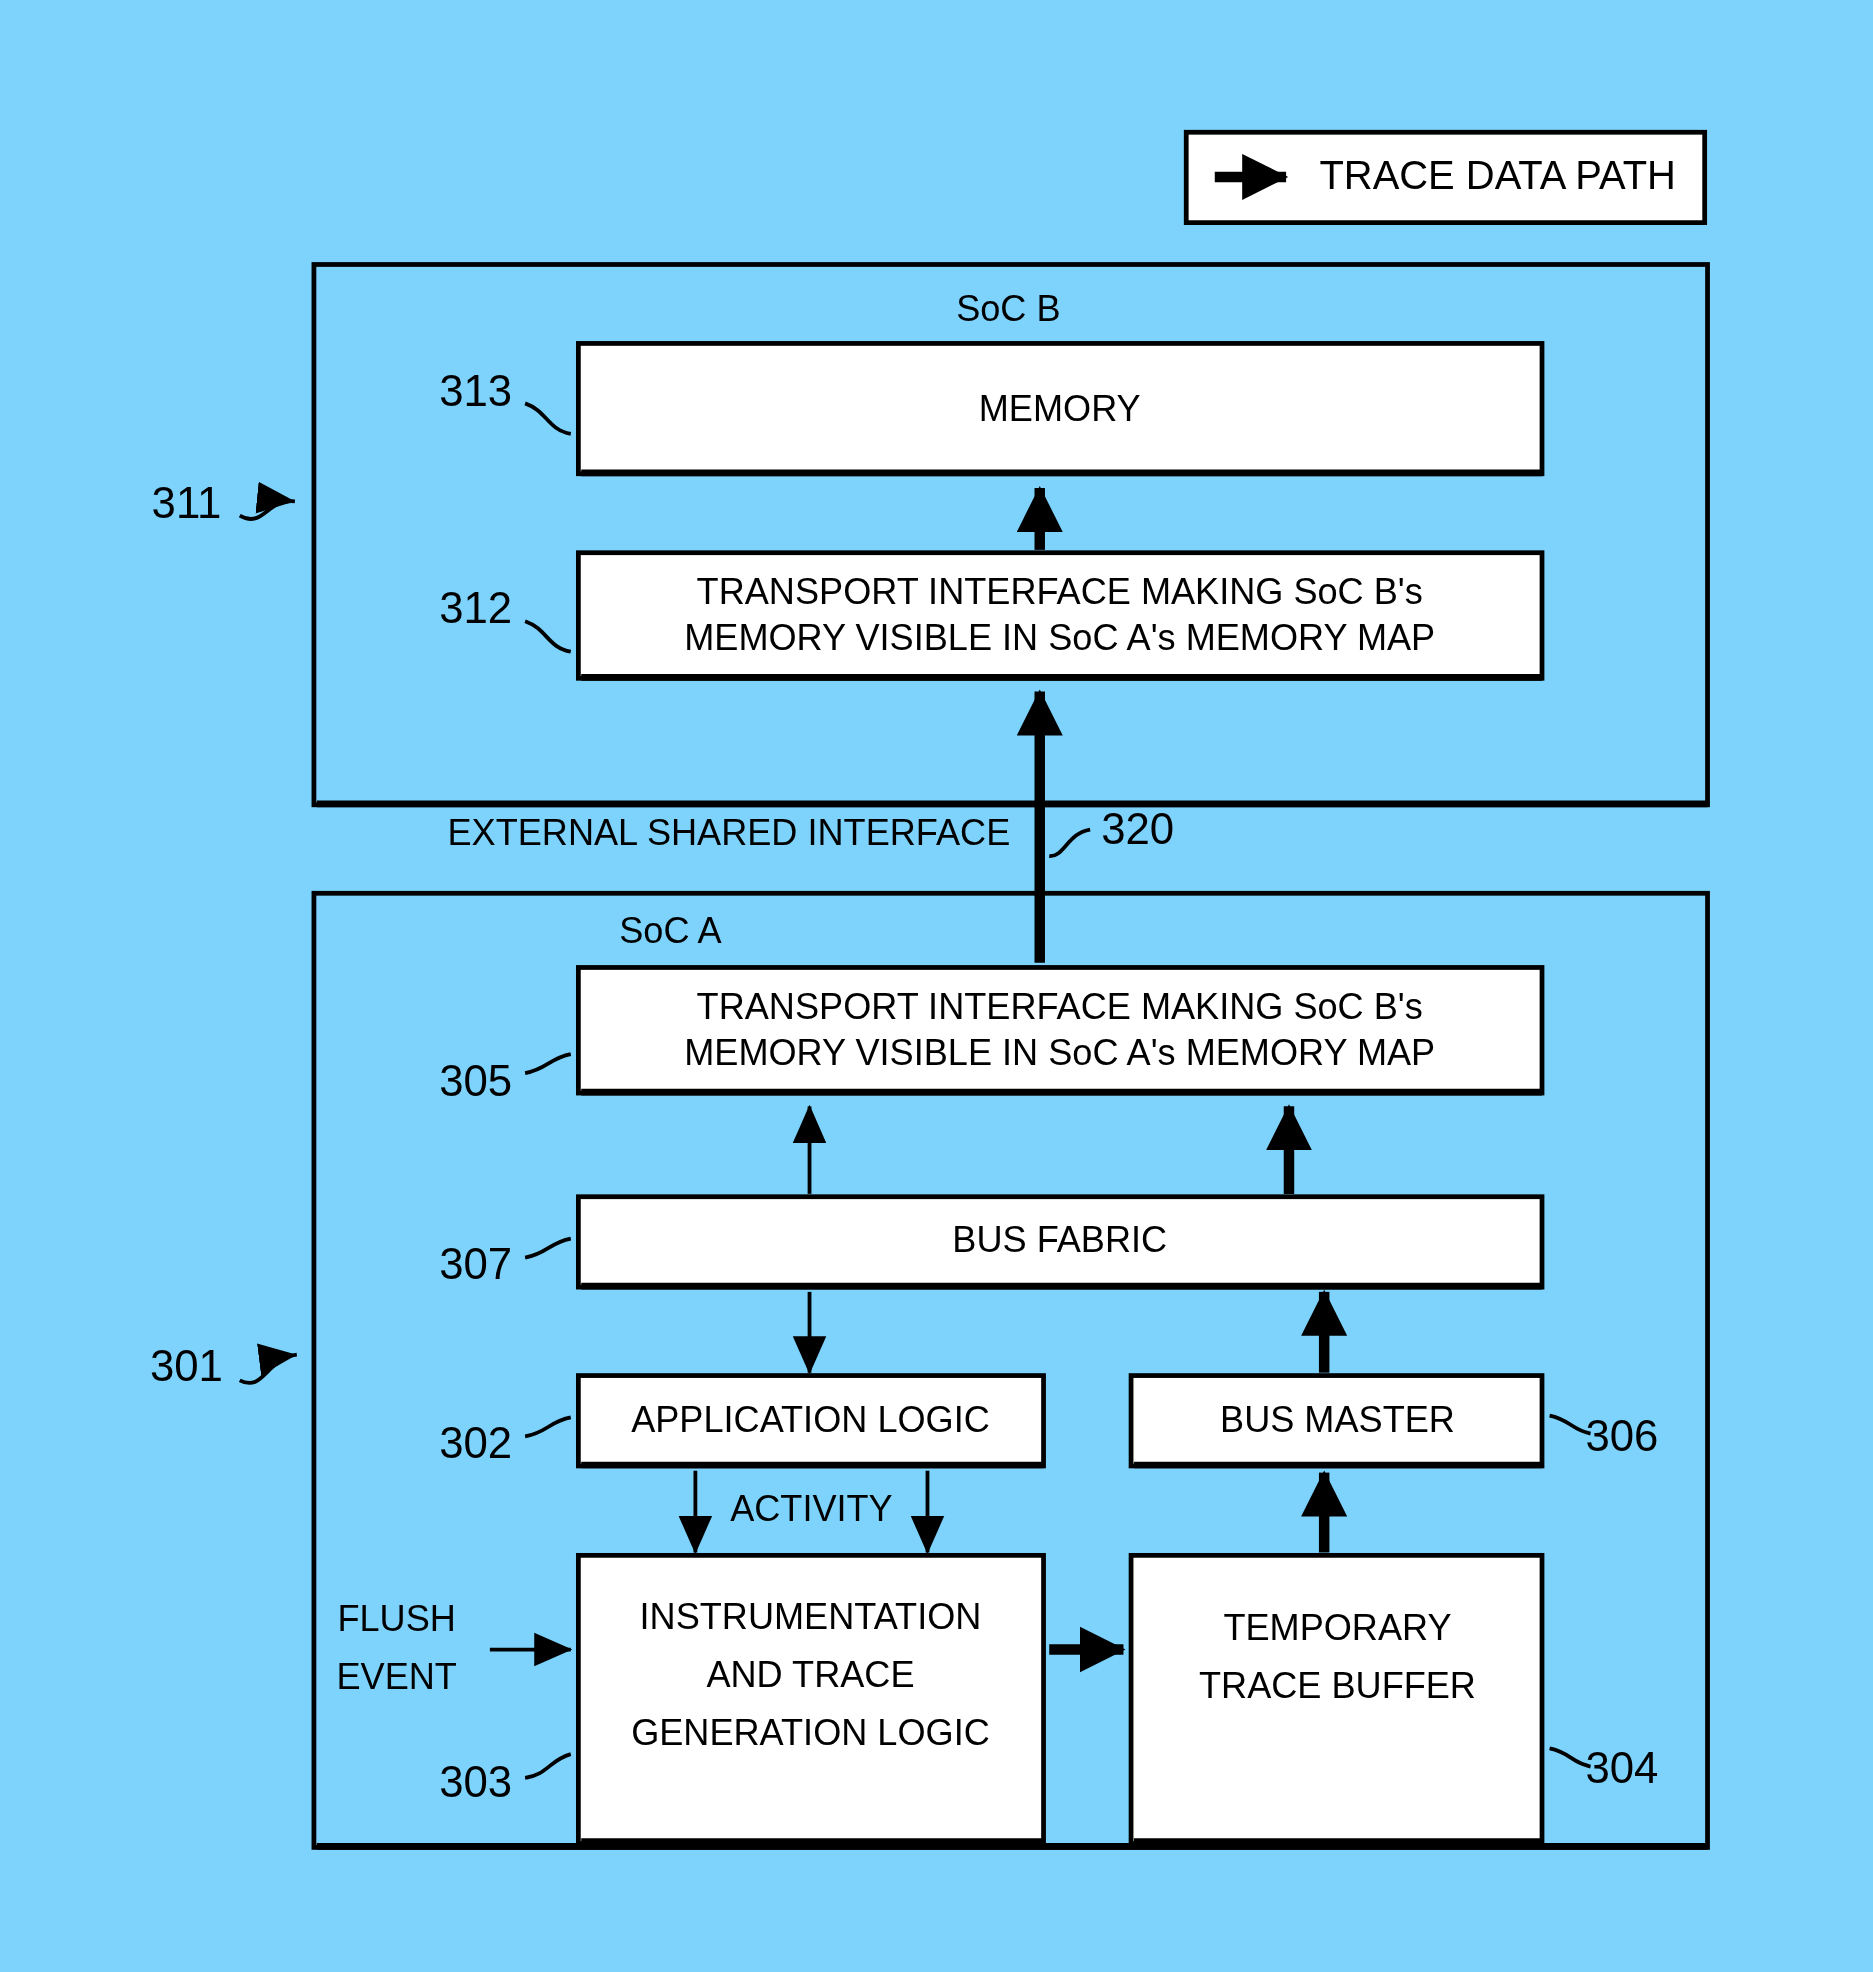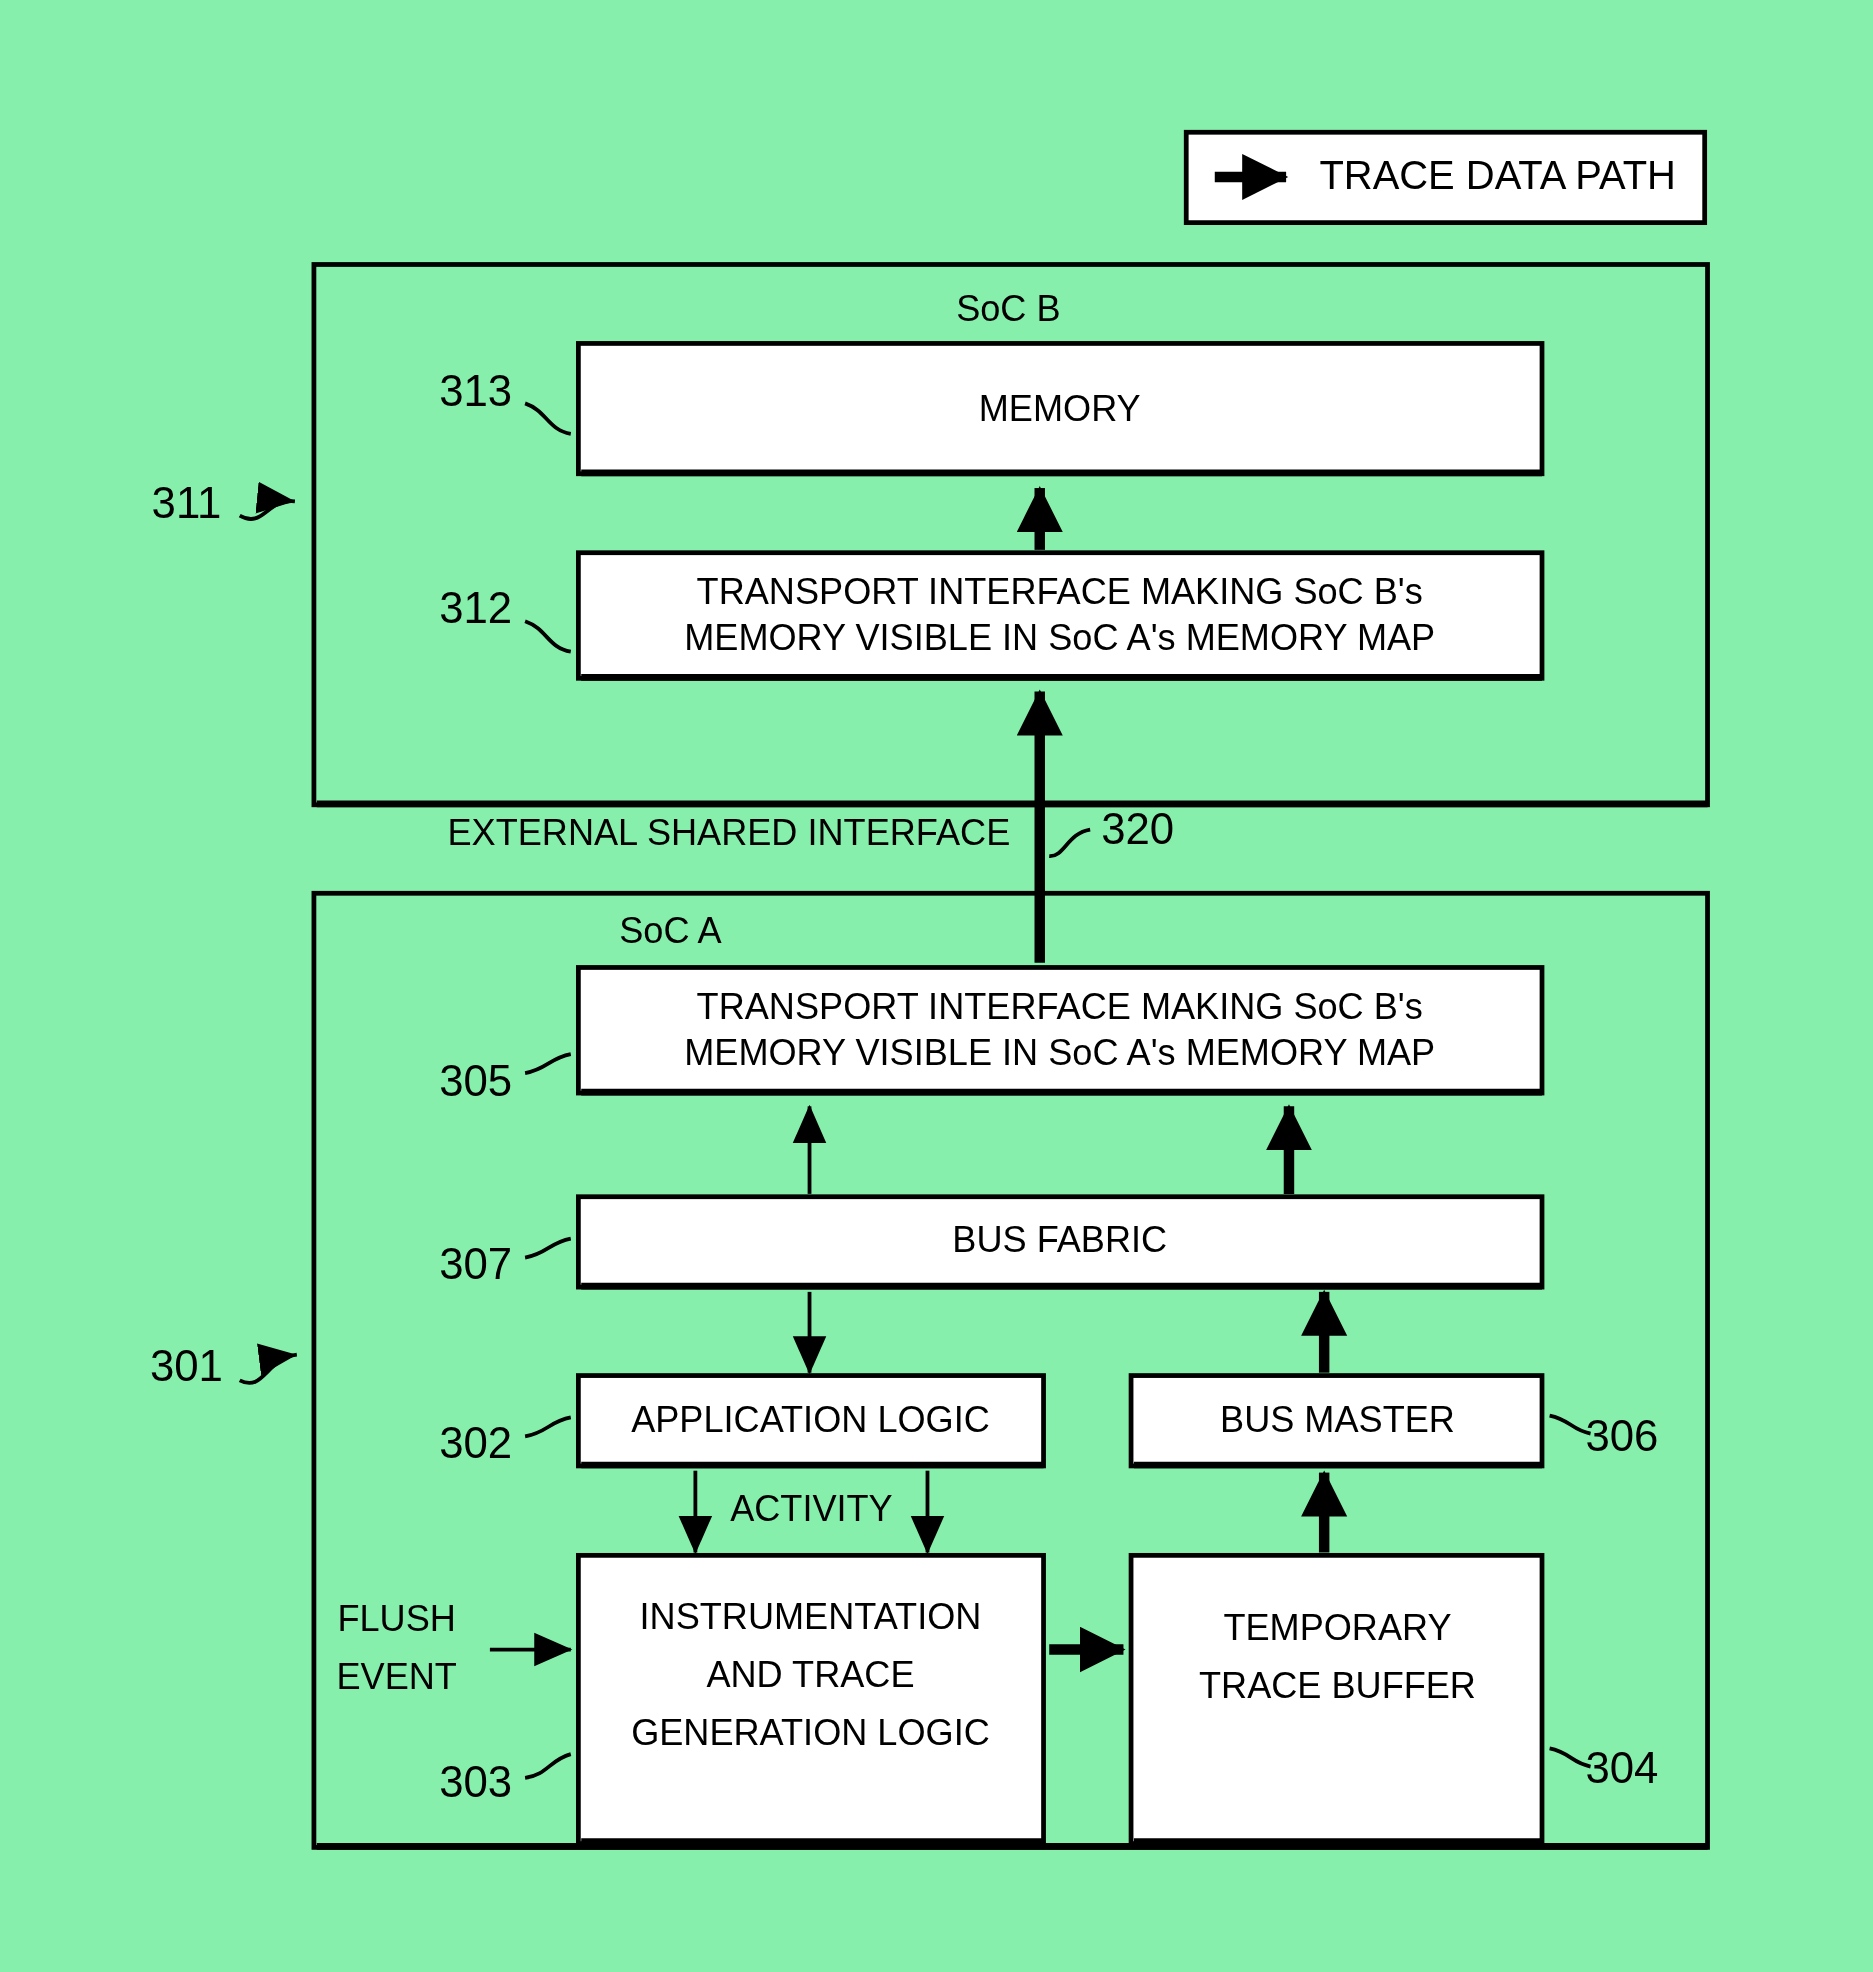--- a/index.html
+++ b/index.html
@@ -4,21 +4,21 @@
 <style>
   html, body {
     margin: 0;
     padding: 0;
     background: #ffffff;
   }
   #page {
     position: relative;
     width: 1874px;
     height: 1973px;
-    background: #86efac;
+    background: #7dd3fc;
     font-family: "Liberation Sans", sans-serif;
     overflow: hidden;
   }
   svg.diagram {
     position: absolute;
     top: 0;
     left: 0;
     width: 1874px;
     height: 1973px;
   }

